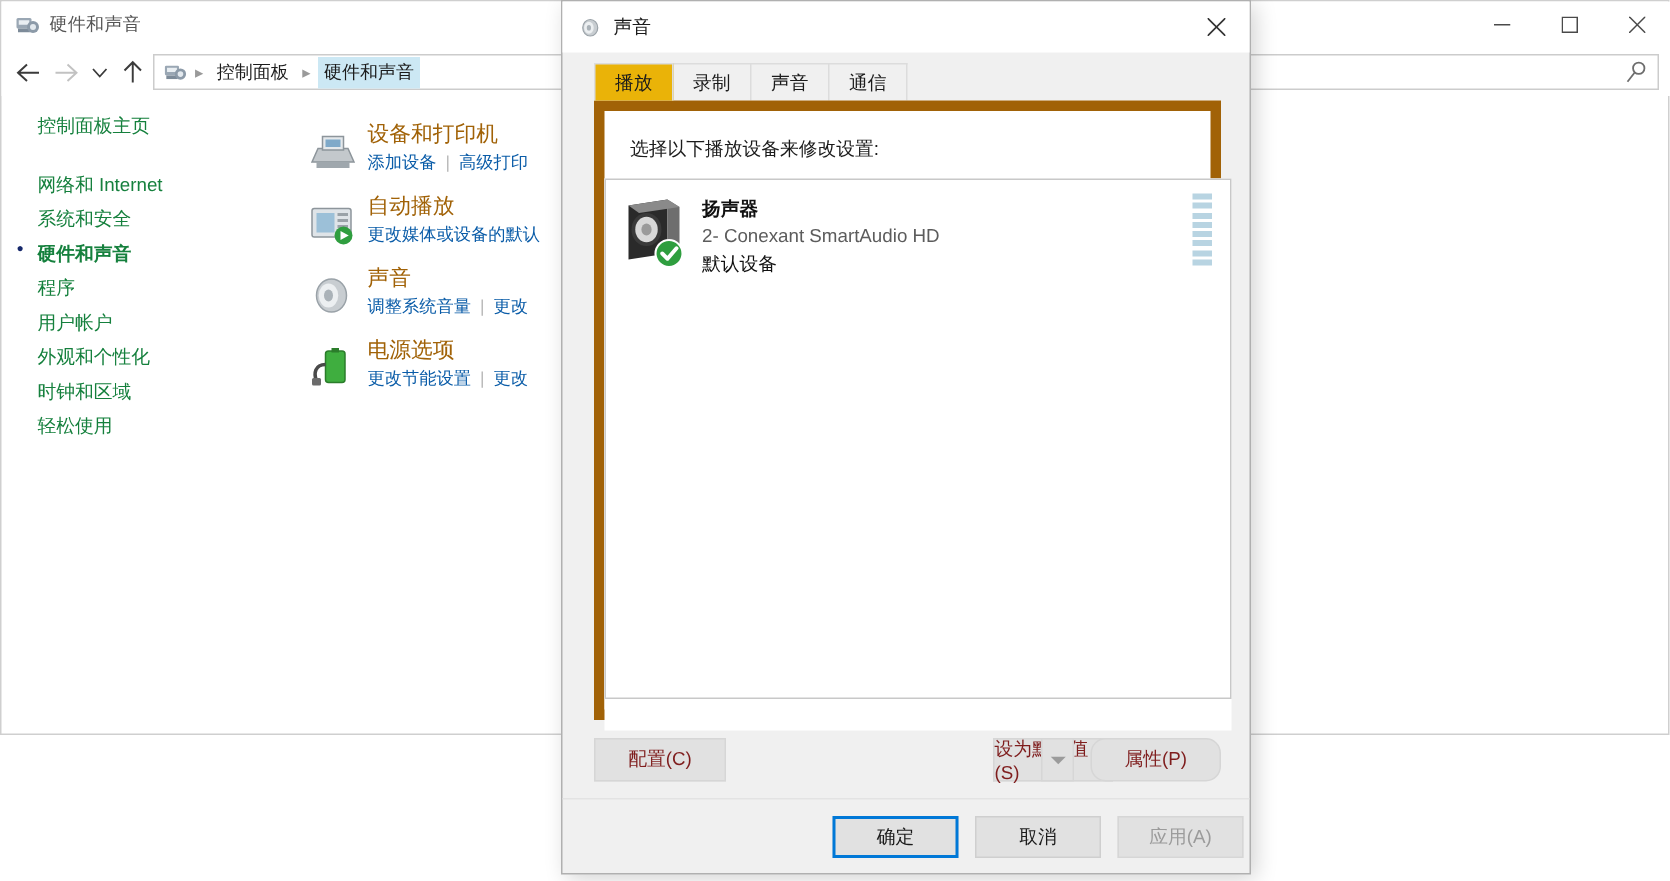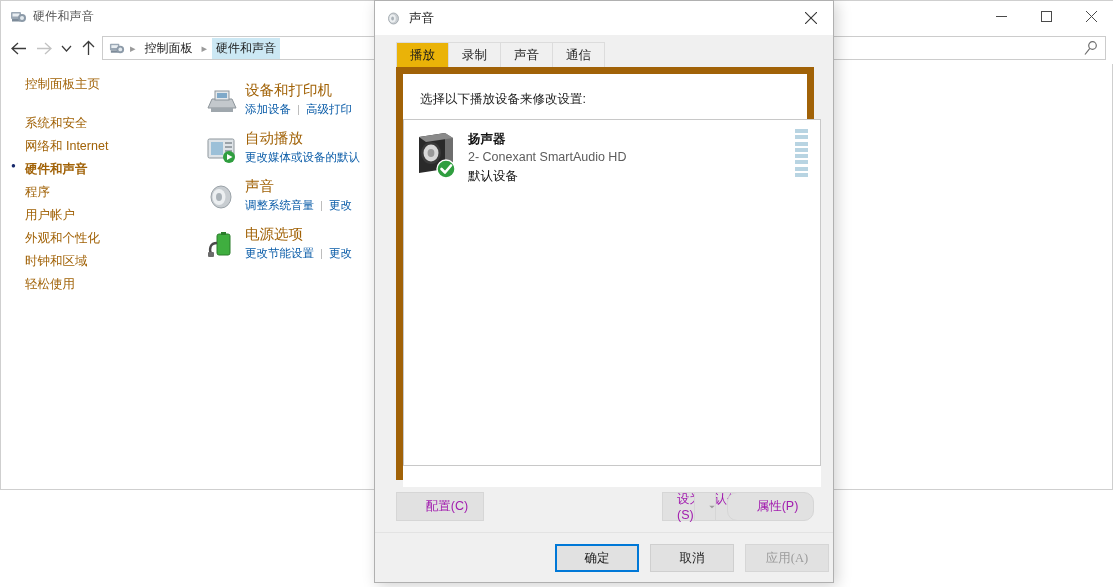--- a/index.html
+++ b/index.html
@@ -64,21 +64,21 @@
   .crumb { font-size: 12px; color: #1b1b1b; padding: 2px 4px; }
   .crumb.active { background: #cce8f4; }
   #search-icon-box { position: absolute; right: 6px; top: 3px; color: #6d6d6d; }
 
   
   #cp-sidebar {
     position: absolute; left: 0; top: 72px;
     width: 198px; height: 500px;
     font-size: 12.5px;
   }
-  .side-item { color: #a16207; padding: 3px 0 3px 24px; cursor: default; position: relative; }
+  .side-item { color: #15803d; padding: 3px 0 3px 24px; cursor: default; position: relative; }
   .side-item.current { font-weight: bold; }
   .side-item.current::before {
     content: "\25CF"; position: absolute; left: 10px; top: 3px;
     font-size: 8px; color: #16286b;
   }
   #side-home { margin-bottom: 16px; }
 
   
   #cp-main { position: absolute; left: 198px; top: 78px; width: 640px; }
   .cat-row { display: flex; align-items: flex-start; height: 48px; margin-bottom: 0px; }
@@ -159,39 +159,39 @@
 
   
   #mid-buttons { position: absolute; left: 21px; top: 491px; width: 418px; height: 30px; }
   .btn {
     position: absolute; height: 29px;
     background: #e1e1e1; border: 1px solid #cfcfcf;
     font-size: 12.5px; color: #1b1b1b;
     display: flex; align-items: center; justify-content: center;
     cursor: default;
   }
-  .btn.disabled { color: #a21caf; background: #e1e1e1; border-color: #d6d6d6; padding-left: 14px; }
+  .btn.disabled { color: #7f1d1d; background: #e1e1e1; border-color: #d6d6d6; }
   #btn-config { left: 0px; width: 88px; }
   #btn-default { left: 230px; width: 80px; border-right: none; margin-left: 36px; }
   #btn-default-arrow {
     left: 298px; width: 22px; border-left: 1px solid #d6d6d6;
   }
   #btn-props { left: 331px; width: 87px; border-radius: 10px; }
 
   #panel-sep {
     position: absolute; left: 0; top: 531px; width: 458px; height: 1px; background: #e3e3e3;
   }
 
   
   #footer-buttons { position: absolute; left: 0px; top: 543px; width: 458px; height: 40px; }
   .fbtn {
     position: absolute; top: 0; height: 28px; width: 84px;
     background: #e1e1e1; border: 1px solid #cfcfcf;
     font-size: 12.5px; color: #1b1b1b;
-    display: flex; align-items: center; justify-content: center; font-family: Liberation Serif, serif;
+    display: flex; align-items: center; justify-content: center;
   }
   #btn-ok { left: 180px; border: 2px solid #0078d7; background: #e1e1e1; }
   #btn-cancel { left: 275px; }
   #btn-apply { left: 370px; color: #9b9b9b; border-color: #d6d6d6; }
 </style>
 </head>
 <body>
 
 <div id="cp-window">
 
@@ -266,22 +266,22 @@
     <span id="search-icon-box">
       <svg width="16" height="17" viewBox="0 0 16 17">
           <circle cx="9.5" cy="5.5" r="3.8" fill="none" stroke="#6d6d6d" stroke-width="1.2"></circle>
           <line x1="6.8" y1="8.3" x2="2" y2="14.5" stroke="#6d6d6d" stroke-width="1.2"></line>
         </svg>
     </span>
   </div>
 
   <div id="cp-sidebar">
     <div class="side-item" id="side-home">控制面板主页</div>
+    <div class="side-item">网络和 Internet</div>
     <div class="side-item">系统和安全</div>
-    <div class="side-item">网络和 Internet</div>
     <div class="side-item current">硬件和声音</div>
     <div class="side-item">程序</div>
     <div class="side-item">用户帐户</div>
     <div class="side-item">外观和个性化</div>
     <div class="side-item">时钟和区域</div>
     <div class="side-item">轻松使用</div>
   </div>
 
   <div id="cp-main">
 

